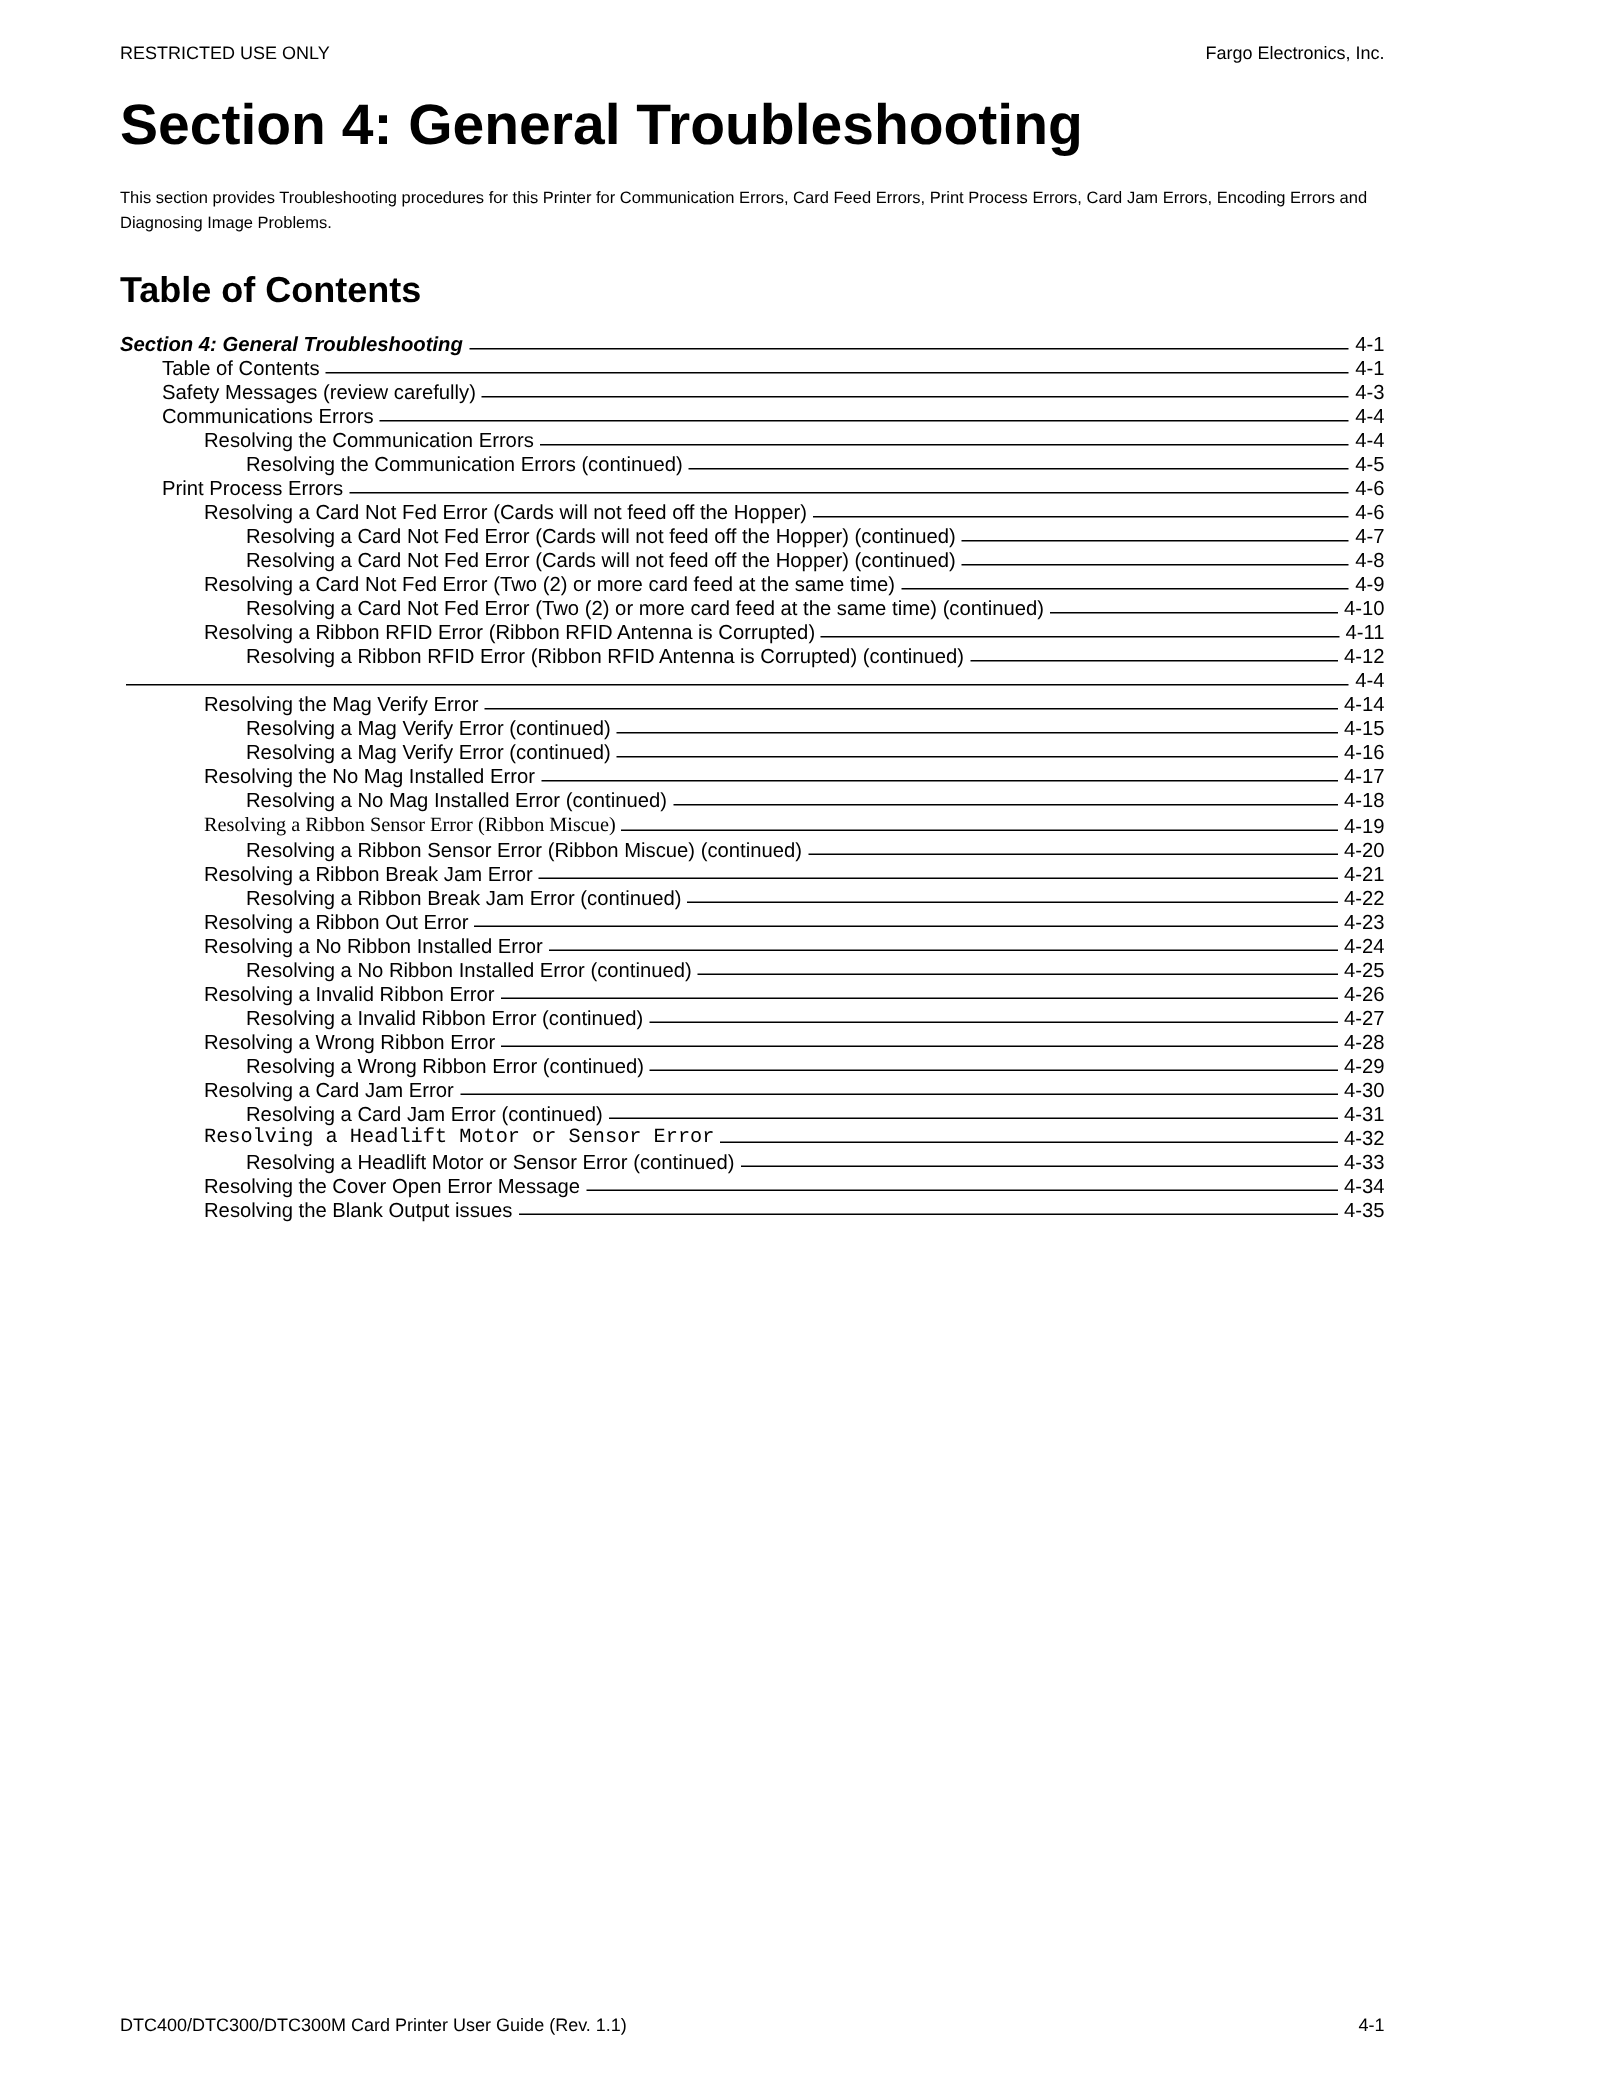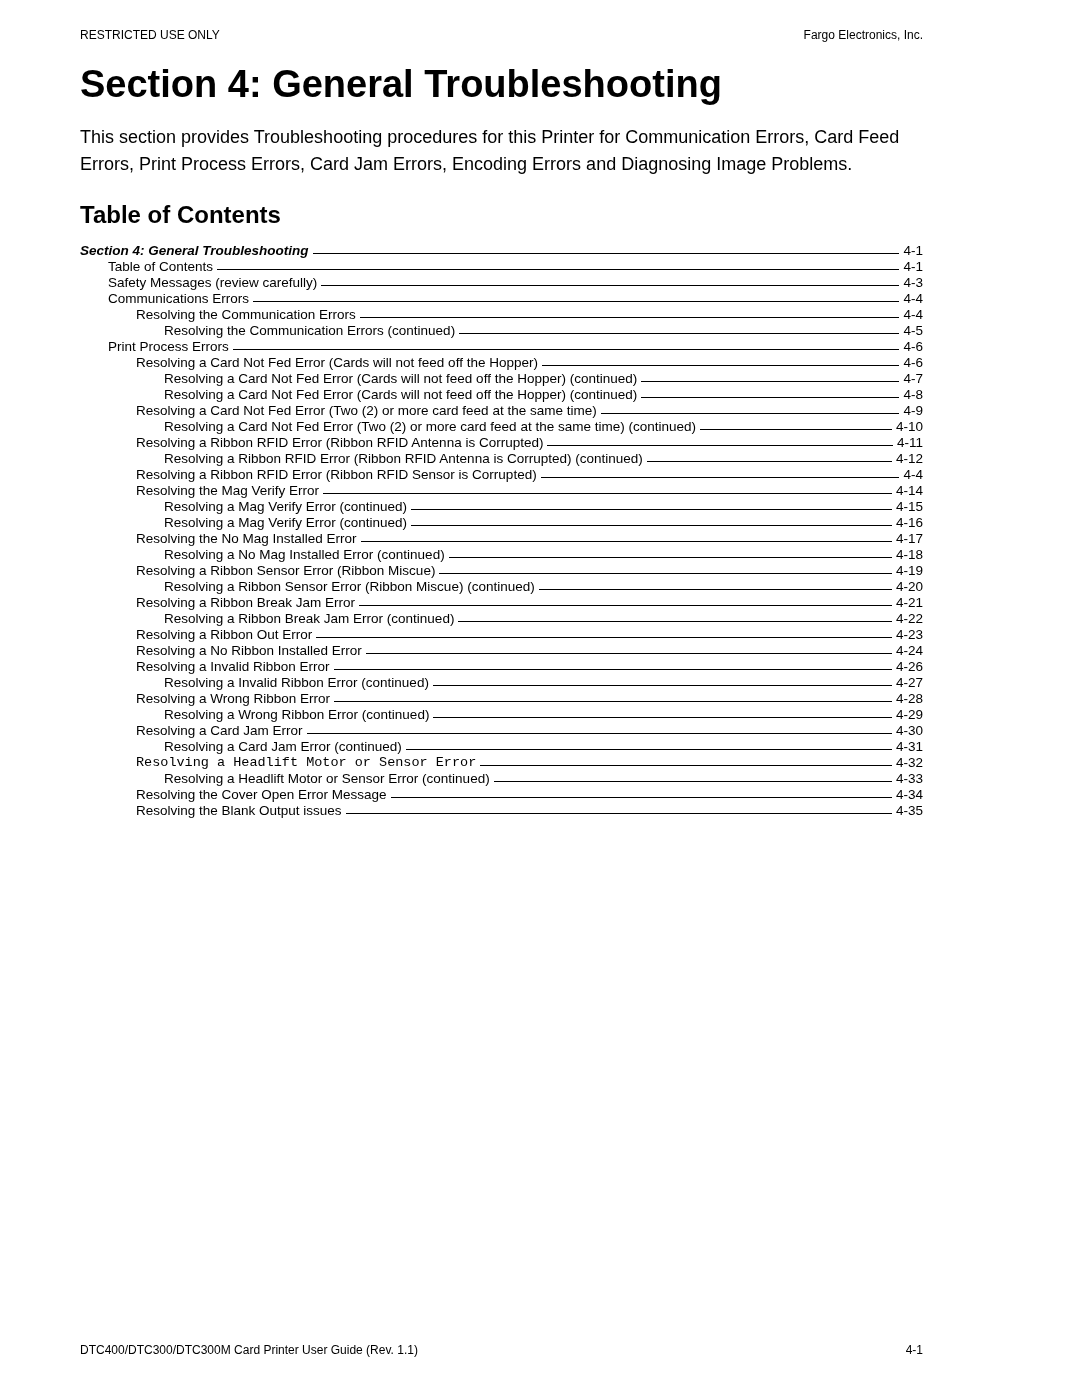--- a/index.html
+++ b/index.html
@@ -39,21 +39,21 @@
     }
 
     .section-title {
       font-size: 38px;
       font-weight: bold;
       margin-bottom: 16px;
       line-height: 1.2;
     }
 
     .intro-text {
-      font-size: 18px;
+      font-size: 11px;
       line-height: 1.55;
       margin-bottom: 22px;
       max-width: 870px;
     }
 
     .toc-title {
       font-size: 24px;
       font-weight: bold;
       margin-bottom: 14px;
     }
@@ -184,21 +184,20 @@
           <span class="toc-label" style="padding-left: 56px;">Resolving a Ribbon RFID Error (Ribbon RFID Antenna is Corrupted)</span>
           <span class="toc-dots"></span>
           <span class="toc-page">4-11</span>
         </div>
         <div class="toc-row">
           <span class="toc-label" style="padding-left: 84px;">Resolving a Ribbon RFID Error (Ribbon RFID Antenna is Corrupted) (continued)</span>
           <span class="toc-dots"></span>
           <span class="toc-page">4-12</span>
         </div>
         <div class="toc-row">
-          <span class="toc-label" style="padding-left: 56px;">Resolving a Ribbon RFID Error (Ribbon RFID Sensor is Corrupted)</span>
           <span class="toc-dots"></span>
           <span class="toc-page">4-4</span>
         </div>
         <div class="toc-row">
           <span class="toc-label" style="padding-left: 56px;">Resolving the Mag Verify Error</span>
           <span class="toc-dots"></span>
           <span class="toc-page">4-14</span>
         </div>
         <div class="toc-row">
           <span class="toc-label" style="padding-left: 84px;">Resolving a Mag Verify Error (continued)</span>
@@ -214,21 +213,21 @@
           <span class="toc-label" style="padding-left: 56px;">Resolving the No Mag Installed Error</span>
           <span class="toc-dots"></span>
           <span class="toc-page">4-17</span>
         </div>
         <div class="toc-row">
           <span class="toc-label" style="padding-left: 84px;">Resolving a No Mag Installed Error (continued)</span>
           <span class="toc-dots"></span>
           <span class="toc-page">4-18</span>
         </div>
         <div class="toc-row">
-          <span class="toc-label" style="padding-left: 56px;">Resolving a Ribbon Sensor Error (Ribbon Miscue)</span>
+          <span class="toc-label" style="padding-left: 56px; font-family: Liberation Serif, serif;">Resolving a Ribbon Sensor Error (Ribbon Miscue)</span>
           <span class="toc-dots"></span>
           <span class="toc-page">4-19</span>
         </div>
         <div class="toc-row">
           <span class="toc-label" style="padding-left: 84px;">Resolving a Ribbon Sensor Error (Ribbon Miscue) (continued)</span>
           <span class="toc-dots"></span>
           <span class="toc-page">4-20</span>
         </div>
         <div class="toc-row">
           <span class="toc-label" style="padding-left: 56px;">Resolving a Ribbon Break Jam Error</span>
@@ -242,20 +241,25 @@
         </div>
         <div class="toc-row">
           <span class="toc-label" style="padding-left: 56px;">Resolving a Ribbon Out Error</span>
           <span class="toc-dots"></span>
           <span class="toc-page">4-23</span>
         </div>
         <div class="toc-row">
           <span class="toc-label" style="padding-left: 56px;">Resolving a No Ribbon Installed Error</span>
           <span class="toc-dots"></span>
           <span class="toc-page">4-24</span>
+        </div>
+        <div class="toc-row">
+          <span class="toc-label" style="padding-left: 84px;">Resolving a No Ribbon Installed Error (continued)</span>
+          <span class="toc-dots"></span>
+          <span class="toc-page">4-25</span>
         </div>
         <div class="toc-row">
           <span class="toc-label" style="padding-left: 56px;">Resolving a Invalid Ribbon Error</span>
           <span class="toc-dots"></span>
           <span class="toc-page">4-26</span>
         </div>
         <div class="toc-row">
           <span class="toc-label" style="padding-left: 84px;">Resolving a Invalid Ribbon Error (continued)</span>
           <span class="toc-dots"></span>
           <span class="toc-page">4-27</span>

